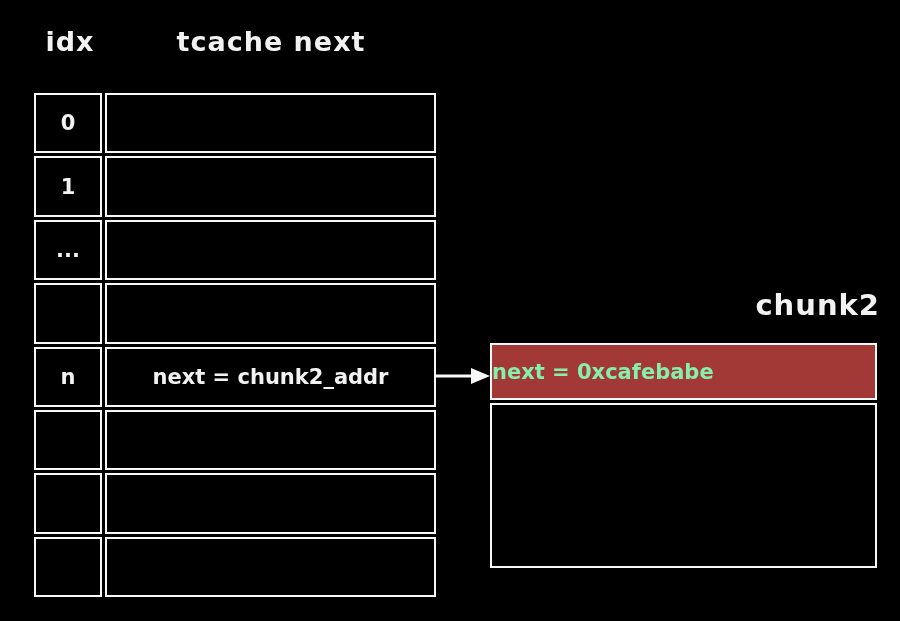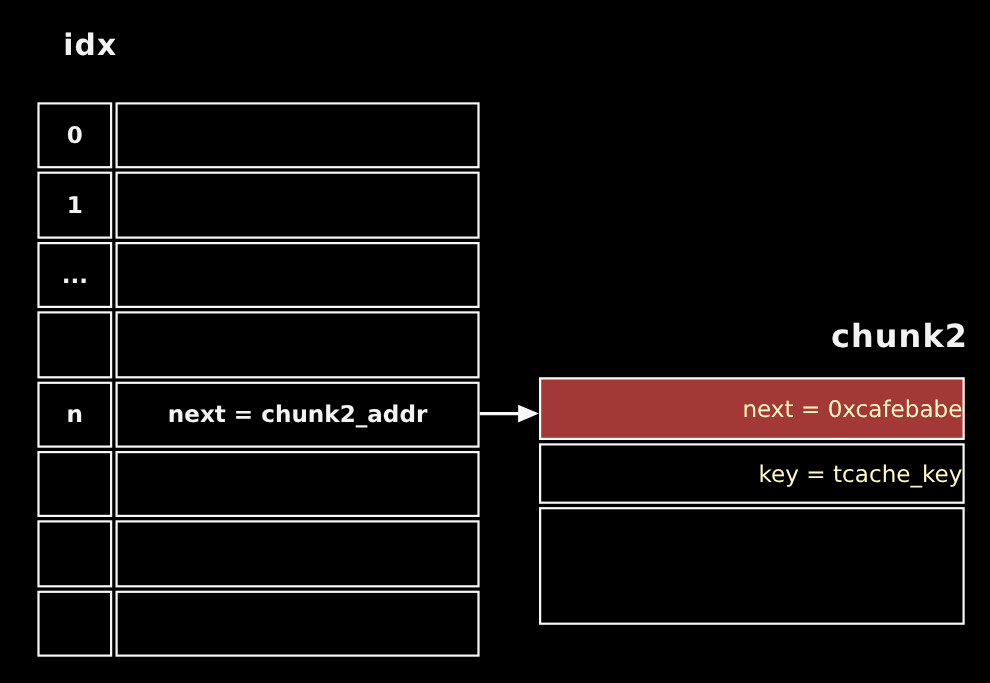--- a/index.html
+++ b/index.html
@@ -14,21 +14,21 @@
     overflow: hidden;
   }
   .hdr-label {
     position: absolute;
     top: 26px;
     font-size: 27px;
     font-weight: 700;
     text-align: center;
     letter-spacing: 1px;
   }
-  .hdr-idx { left: 46px; width: 72px; }
+  .hdr-idx { left: 34px; width: 72px; }
   .hdr-next { left: 106px; width: 330px; }
 
   table.tcache {
     position: absolute;
     left: 31px;
     top: 90px;
     width: 408px;
     height: 510px;
     border-collapse: separate;
     border-spacing: 3px;
@@ -69,37 +69,38 @@
     left: 487px;
     top: 340px;
     width: 393px;
     height: 231px;
     border-collapse: separate;
     border-spacing: 3px;
     table-layout: fixed;
   }
   table.chunk2 td {
     border: 2px solid #f8f8f8;
-    text-align: right;
+    text-align: left;
     vertical-align: middle;
     font-size: 21px;
-    font-weight: 400;
-    color: #fef9c3;
+    font-weight: 700;
+    color: #86efac;
     overflow: hidden;
   }
   table.chunk2 tr.r1 td { height: 57px; background: #a33936; }
   table.chunk2 tr.r2 td { height: 55px; }
   table.chunk2 tr.r3 td { }
 </style>
 </head>
 <body>
 
 <div class="canvas">
 
   <div class="hdr-label hdr-idx">idx</div>
+  <div class="hdr-label hdr-next">tcache next</div>
 
   <table class="tcache">
     <tbody>
         <tr>
       <td class="idx-col">0</td>
       <td></td>
     </tr>
     <tr>
       <td class="idx-col">1</td>
       <td></td>
@@ -138,22 +139,19 @@
     </svg>
   </div>
 
   <div class="chunk2-title">chunk2</div>
 
   <table class="chunk2">
     <tbody>
         <tr class="r1">
       <td>next = 0xcafebabe</td>
     </tr>
-    <tr class="r2">
-      <td>key = tcache_key</td>
-    </tr>
     <tr class="r3">
       <td></td>
     </tr>
   </tbody>
     </table>
 
 </div>
 
 </body></html>

